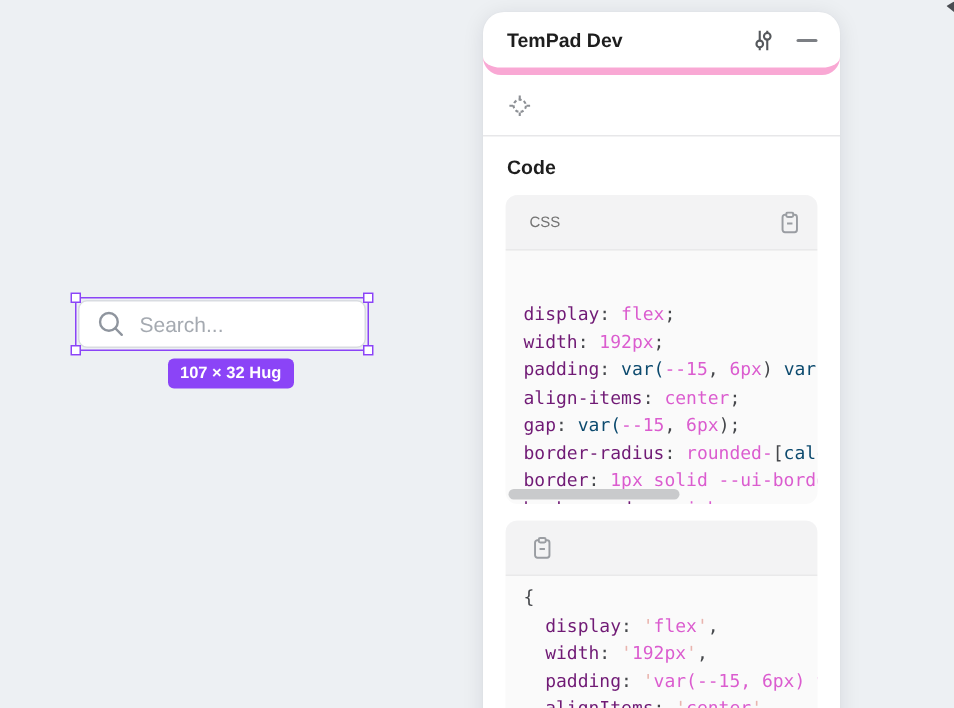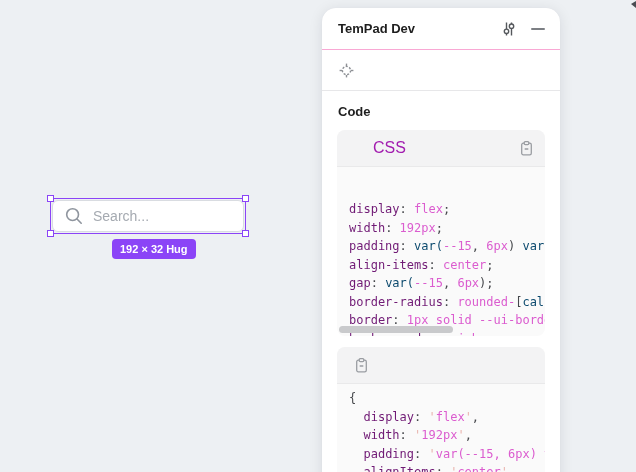--- a/index.html
+++ b/index.html
@@ -46,21 +46,21 @@
   .cursor-frag { position:absolute; right:0; top:1px; width:5px; height:7px; }
 
   
   .panel {
     position:absolute; left:322px; top:8px; width:238px; height:488px;
     background:#ffffff; border-radius:14px;
     box-shadow:0 2px 14px rgba(16,24,40,.10), 0 0 1px rgba(0,0,0,.06);
   }
   .panel-header {
     height:42px; display:flex; align-items:center;
-    padding:0 14px 0 16px; border-bottom:1px solid #f9a8d4;
+    padding:0 14px 0 16px; border-bottom:5px solid #f9a8d4;border-radius:12px;
   }
   .panel-title { font-size:13px; font-weight:bold; flex:1; }
   .header-icons { display:flex; align-items:center; gap:13px; }
   .icon-btn { display:flex; align-items:center; justify-content:center; width:16px; height:16px; cursor:pointer; }
   .minus-bar { width:14px; height:2px; background:#7c7f84; border-radius:1px; }
 
   .component-row {
     height:41px; display:flex; align-items:center;
     padding:0 14px 0 16px; border-bottom:1px solid #e7e7e9;
   }
@@ -69,21 +69,21 @@
   .code-section { padding:13px 15px 0 15px; }
   .code-label { font-size:13px; font-weight:bold; padding-left:1px; }
 
   .code-block {
     margin-top:11px; background:#fafafa; border-radius:8px; overflow:hidden;
   }
   .code-block-header {
     height:37px; background:#f3f3f4; border-bottom:1px solid #e9e9ea;
     display:flex; align-items:center; padding:0 11px 0 16px;
   }
-  .code-block-label { font-size:16px; color:#a21caf; flex:1;margin-left:20px; }
+  .code-block-label { font-size:10px; color:#737373; flex:1; }
   .code-body {
     position:relative; padding:5px 0 0 12px; overflow:hidden; white-space:pre;
     font-family:"DejaVu Sans Mono", monospace; font-size:12px;
   }
   .code-block.css  .code-body { height:169px; }
   .code-block.js   .code-body { height:103px; }
   .code-line { height:18.5px; line-height:18.5px; white-space:pre; }
 
   .tk-p { color:#701a75; }
   .tk-n { color:#45474b; }
@@ -108,21 +108,21 @@
     </svg>
     <span class="search-placeholder">Search...</span>
   </div>
 
   <div class="selection-outline"></div>
   <div class="handle tl"></div>
   <div class="handle tr"></div>
   <div class="handle bl"></div>
   <div class="handle br"></div>
 
-  <div class="size-badge">192 × 32 Hug</div>
+  <div class="size-badge">107 × 32 Hug</div>
 
   <svg class="cursor-frag" width="5" height="7" viewBox="0 0 5 7">
     <path d="M5 0 L5 7 L0 3 Z" fill="#4a4d52"></path>
   </svg>
 </div>
 
 <div class="panel">
 
   <div class="panel-header">
     <span class="panel-title">TemPad Dev</span>

